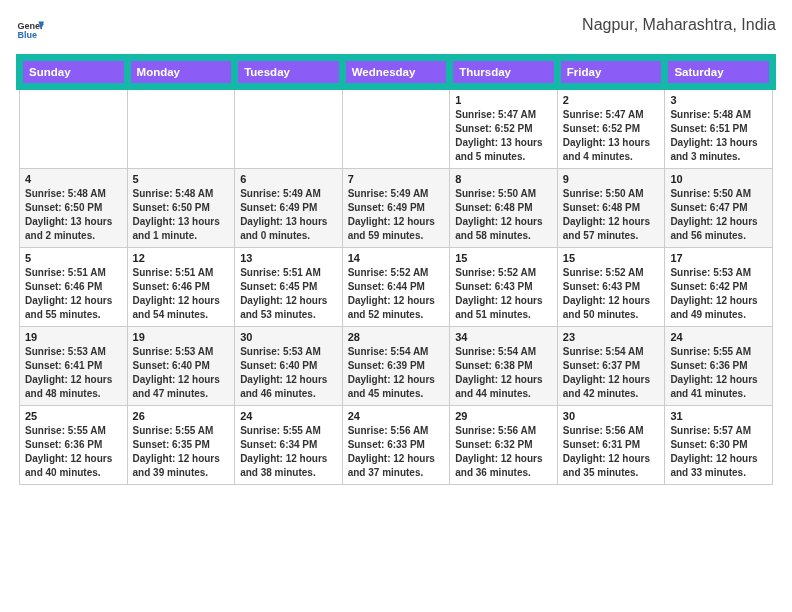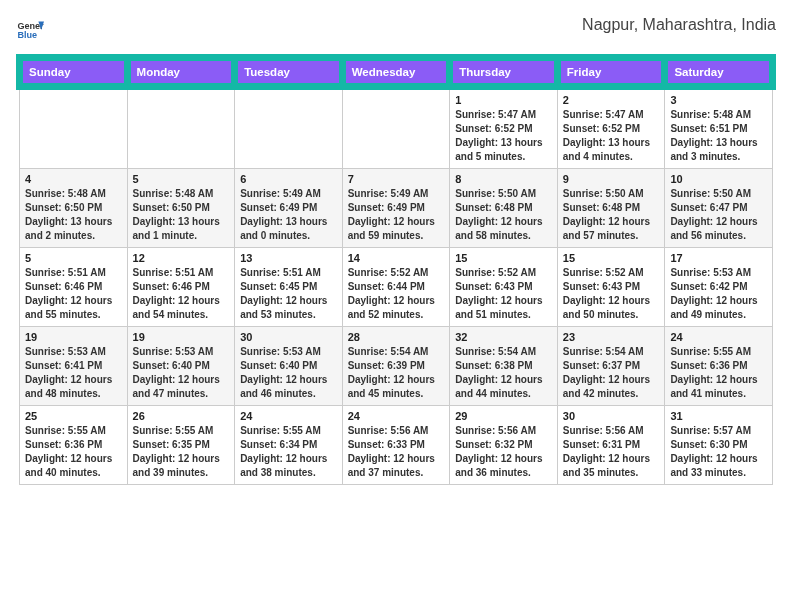--- a/index.html
+++ b/index.html
@@ -269,21 +269,21 @@
 and 46 minutes.</div>
           </td>
           <td>
             <span class="day-num">28</span>
             <div class="day-info" style="white-space: pre-line;">Sunrise: 5:54 AM
 Sunset: 6:39 PM
 Daylight: 12 hours
 and 45 minutes.</div>
           </td>
           <td>
-            <span class="day-num">32</span>
+            <span class="day-num">34</span>
             <div class="day-info" style="white-space: pre-line;">Sunrise: 5:54 AM
 Sunset: 6:38 PM
 Daylight: 12 hours
 and 44 minutes.</div>
           </td>
           <td>
             <span class="day-num">23</span>
             <div class="day-info" style="white-space: pre-line;">Sunrise: 5:54 AM
 Sunset: 6:37 PM
 Daylight: 12 hours

